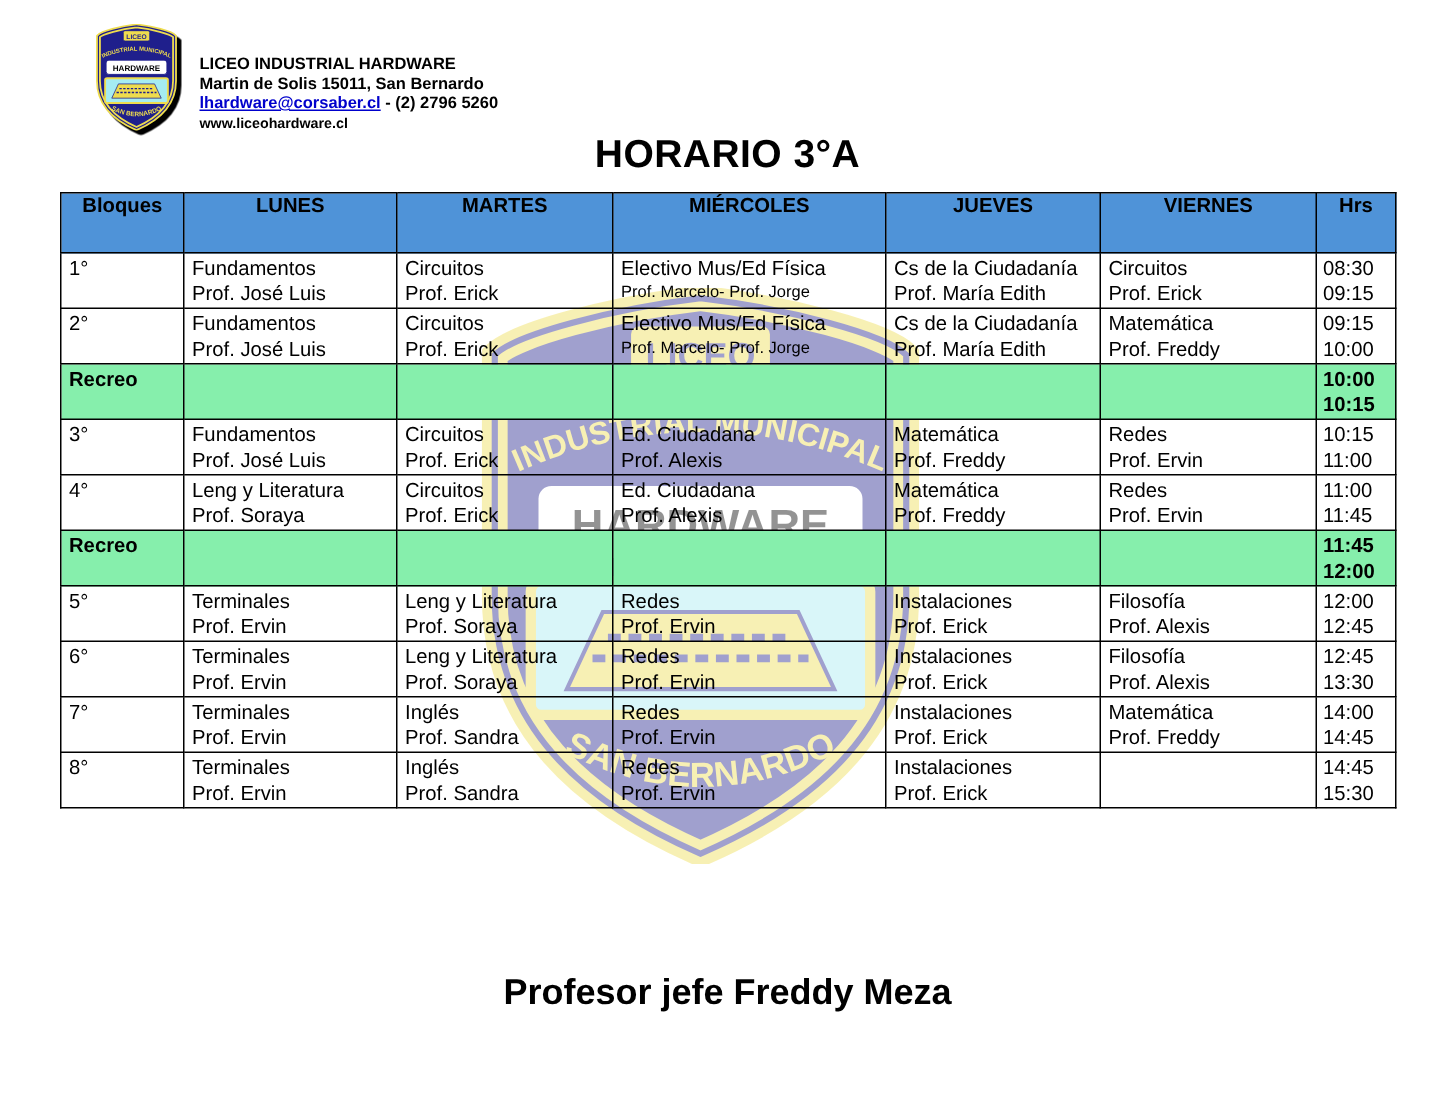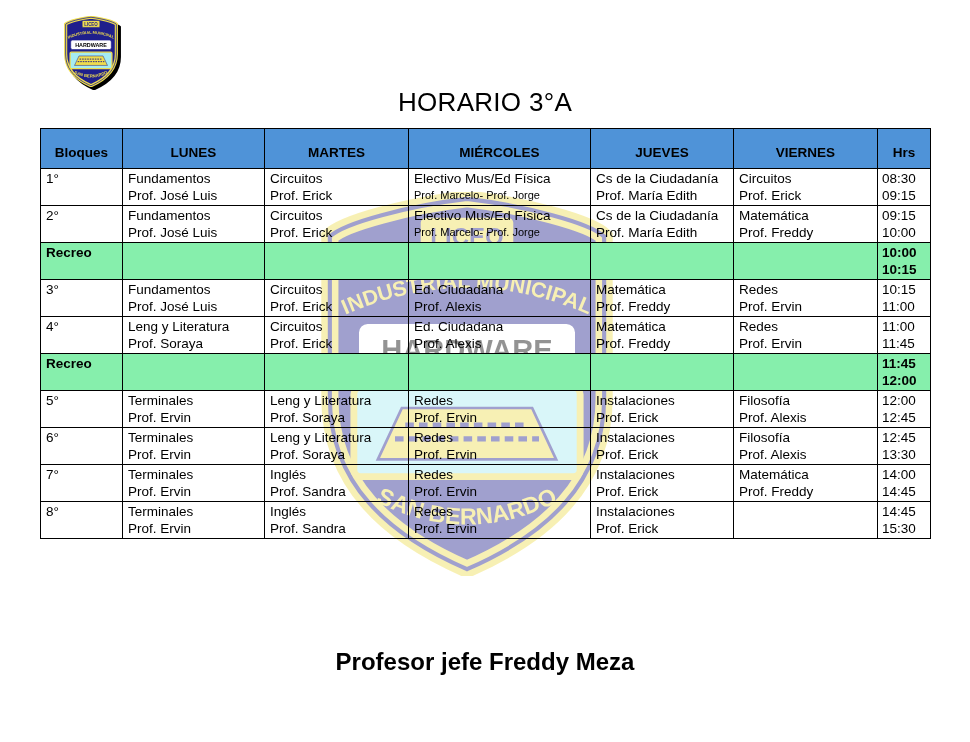--- a/index.html
+++ b/index.html
@@ -10,33 +10,33 @@
   
   .brand { position: absolute; left: 58px; top: 16px; display: flex; }
   .brand-logo { width: 66px; height: 71px; filter: drop-shadow(3px 3px 0 #000); flex: 0 0 auto; }
   .brand-text { margin-left: 9px; padding-top: 21px; font-weight: bold; font-size: 11px; line-height: 13px; white-space: nowrap; }
   .brand-text .line { display: block; }
   .brand-text a { color: #0000cc; text-decoration: underline; }
   .brand-text .site { font-size: 9.5px; }
 
   
   .doc-title { position: absolute; left: 0; top: 87px; width: 100%; text-align: center;
-               font-size: 26px; font-weight: normal; letter-spacing: 0.3px; }
+               font-size: 26px; font-weight: bold; letter-spacing: 0.3px; }
   .doc-footer { position: absolute; left: 0; top: 616px; width: 100%; text-align: center;
                 font-size: 24px; font-weight: bold; margin-top: 32px; }
 
   
   .table-wrap { position: absolute; left: 40px; top: 128px; width: 890px; }
   .watermark { position: absolute; left: 238px; top: 64px; width: 378px; height: 384px;
                opacity: 0.42; z-index: 0; pointer-events: none; }
   table.schedule { position: relative; z-index: 1; width: 890px; table-layout: fixed;
                    border-collapse: collapse; background: transparent; }
   table.schedule th, table.schedule td { border: 1px solid #000; }
   table.schedule { border: 1.5px solid #000; }
-  thead th { background: #4f93d8; height: 40px; vertical-align: top; padding-top: 16px;
+  thead th { background: #4f93d8; height: 40px; vertical-align: top; padding-top: 0;
              font-size: 13.5px; font-weight: bold; text-align: center; }
   tbody td { height: 37px; vertical-align: top; padding: 1px 3px 0 5px;
              font-size: 13.5px; line-height: 17px; background: transparent; }
   tbody tr.break td { background: #86efac; font-weight: bold; }
   td .l2.small { font-size: 11px; }
   td.hrs { padding-left: 4px; }
 
   .hidden-defs { position: absolute; width: 0; height: 0; overflow: hidden; }
 </style>
 </head>
@@ -66,20 +66,26 @@
           <textPath href="#arcBot" startOffset="50%" text-anchor="middle">SAN BERNARDO</textPath>
         </text>
       </g>
     </defs>
   </svg>
 
   <div class="brand">
     <svg class="brand-logo" viewBox="0 0 100 112">
       <use href="#crest"></use>
     </svg>
+    <div class="brand-text">
+      <span class="line">LICEO INDUSTRIAL HARDWARE</span>
+      <span class="line">Martin de Solis 15011, San Bernardo</span>
+      <span class="line"><a href="#">lhardware@corsaber.cl</a><span> - </span><span>(2) 2796 5260</span></span>
+      <span class="line site">www.liceohardware.cl</span>
+    </div>
   </div>
 
   <div class="doc-title">HORARIO 3°A</div>
 
   <div class="table-wrap">
     <svg class="watermark" viewBox="0 0 100 112" preserveAspectRatio="xMidYMid meet">
       <use href="#crest"></use>
     </svg>
 
     <table class="schedule">

